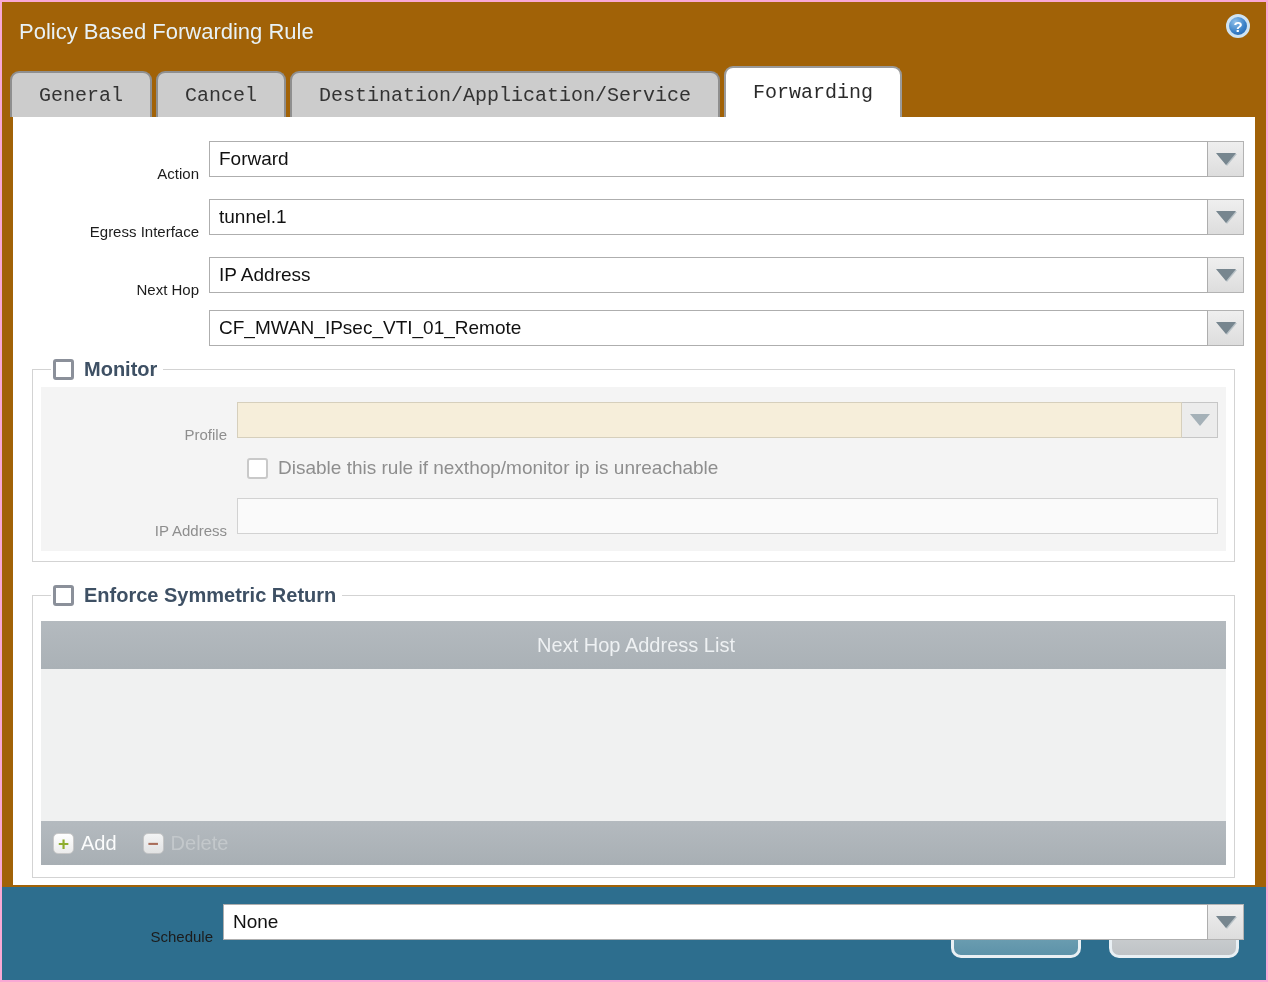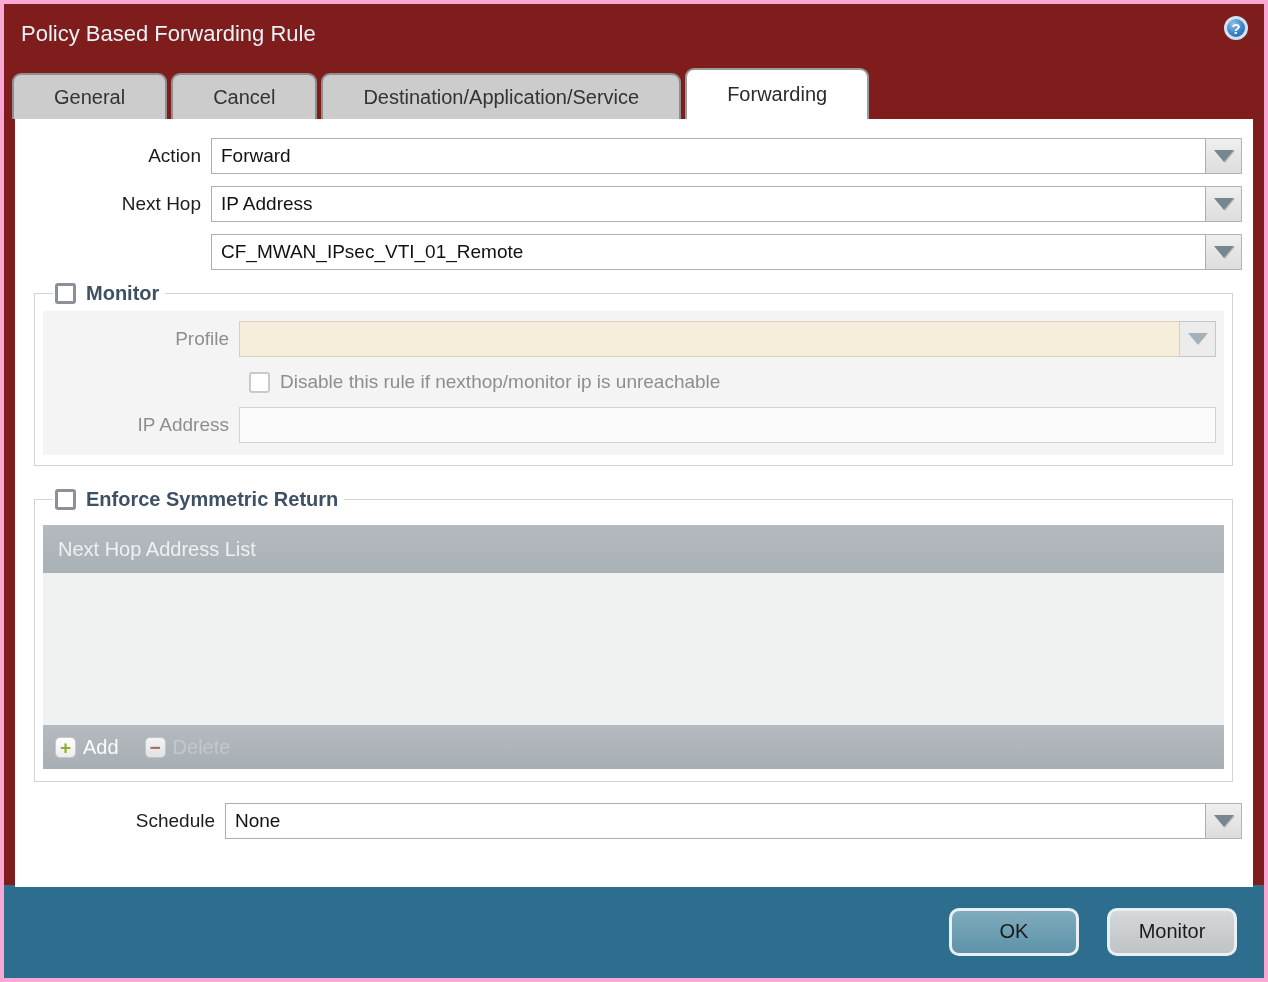--- a/index.html
+++ b/index.html
@@ -2,22 +2,22 @@
 <html><head>
 <meta charset="utf-8">
 <style>
   * { box-sizing: border-box; margin: 0; padding: 0; }
   html, body { background: #555; }
   body { font-family: "Liberation Sans", sans-serif; }
 
   .dialog {
     position: relative;
     width: 1268px; height: 982px;
-    background: #7f1d1d;
-    border: 4px solid #f9a8d4;
+    background: #a16207;
+    border: 2px solid #f9a8d4;
     overflow: hidden;
   }
 
   
   .titlebar {
     height: 60px;
     display: flex; align-items: center;
     padding-left: 17px;
     color: #e8f2f7;
     font-size: 22px;
@@ -37,31 +37,32 @@
   
   .tabbar {
     height: 55px;
     display: flex; align-items: flex-end;
     padding-left: 8px;
     position: relative;
     z-index: 2;
   }
   .tab {
     height: 46px;
-    padding: 0 40px;
+    padding: 0 27px;
     margin-right: 4px;
     display: flex; align-items: center;
     background: #cccccc;
     border: 2px solid #8f8f8f;
     border-bottom: none;
     border-radius: 9px 9px 0 0;
     color: #333333;
     font-size: 20px;
     cursor: pointer;
     white-space: nowrap;
+    font-family: Liberation Mono, monospace;
   }
   .tab.active {
     height: 51px;
     background: #ffffff;
     border-color: #9a9a9a;
     color: #2b2b2b;
   }
 
   
   .content {
@@ -71,24 +72,25 @@
     background: #ffffff;
     padding: 19px 11px 0 0;
     z-index: 1;
   }
 
   .row { display: flex; align-items: center; margin-bottom: 12px; }
   .row-label {
     width: 196px;
     text-align: right;
     padding-right: 10px;
-    font-size: 19px;
+    font-size: 15px;
     color: #1c1c1c;
     flex: none;
     white-space: nowrap;
+    margin-top: 29px;
   }
   .combo, .field-wrap { flex: 1; display: flex; }
   .text-input {
     flex: 1;
     height: 36px;
     border: 1px solid #aeaeae;
     padding: 0 9px;
     font-size: 19px;
     color: #111111;
     font-family: "Liberation Sans", sans-serif;
@@ -166,21 +168,22 @@
   }
 
   
   .sym-table { margin: 8px 0 2px 0; }
   .sym-table-header {
     height: 48px;
     background: linear-gradient(#b4babf, #aab1b6);
     color: #eef1f3;
     font-size: 20px;
     display: flex; align-items: center;
-    padding-left: 15px;
+    padding-left: 5px;
+    justify-content: center;
   }
   .sym-table-body { height: 152px; background: #f0f1f1; }
   .sym-table-footer {
     height: 44px;
     background: linear-gradient(#b4babf, #a8afb4);
     display: flex; align-items: center;
     padding-left: 12px;
     gap: 26px;
   }
   .tbl-btn { display: flex; align-items: center; gap: 7px; cursor: pointer; }
@@ -256,20 +259,29 @@
     <div class="row">
       <div class="row-label">Action</div>
       <div class="combo">
         <input class="text-input" type="text" readonly="" value="Forward" style="">
         <div class="dd-btn">
           <div class="tri"></div>
         </div>
       </div>
     </div>
 
+    <div class="row">
+      <div class="row-label">Egress Interface</div>
+      <div class="combo">
+        <input class="text-input" type="text" readonly="" value="tunnel.1" style="">
+        <div class="dd-btn">
+          <div class="tri"></div>
+        </div>
+      </div>
+    </div>
 
     <div class="row">
       <div class="row-label">Next Hop</div>
       <div class="combo">
         <input class="text-input" type="text" readonly="" value="IP Address" style="">
         <div class="dd-btn">
           <div class="tri"></div>
         </div>
       </div>
     </div>

